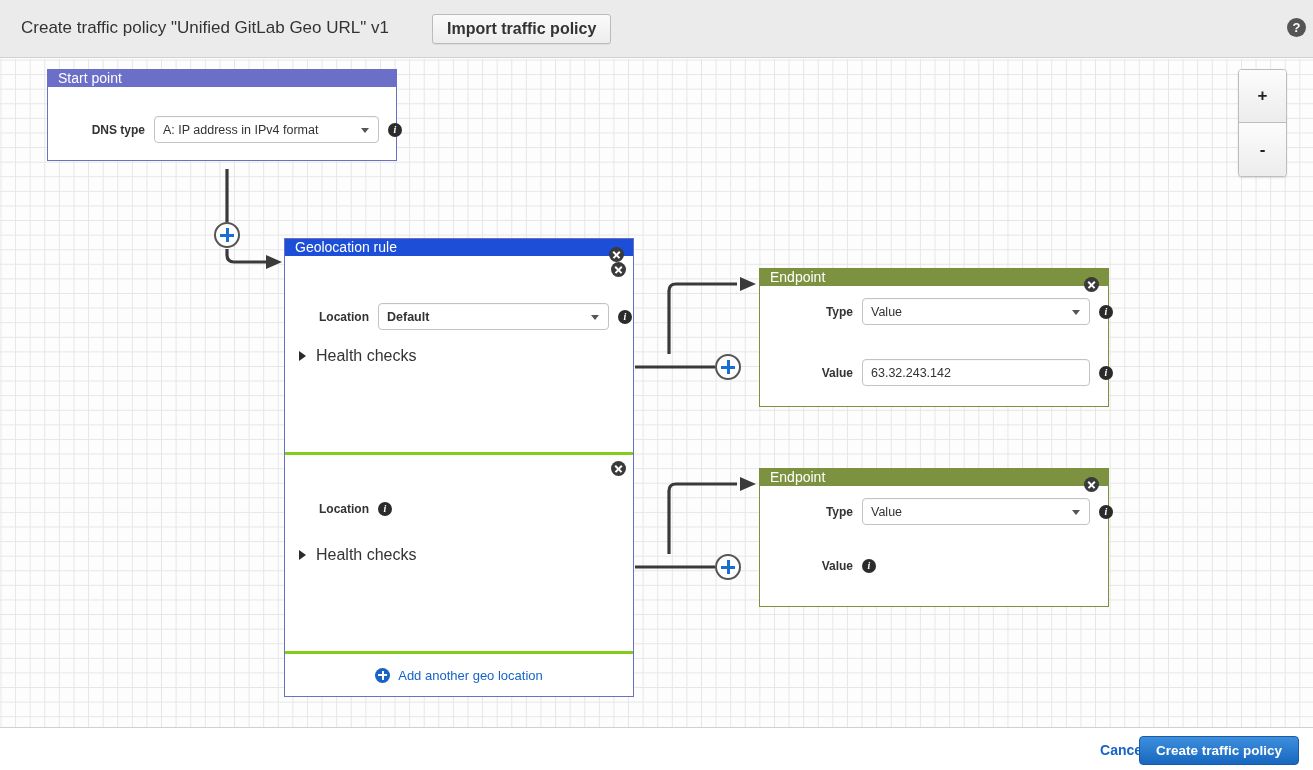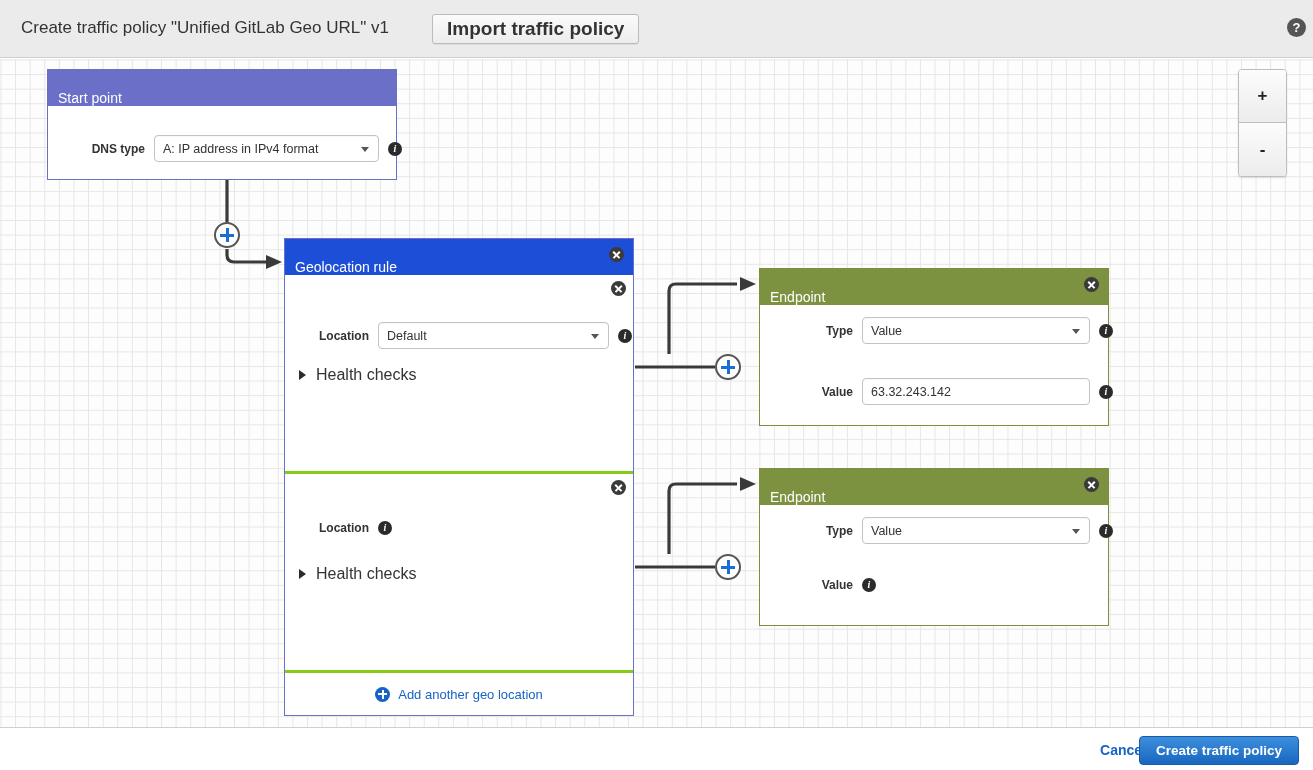--- a/index.html
+++ b/index.html
@@ -20,21 +20,21 @@
   }
   #page-title {
     position: absolute; left: 21px; top: 18px;
     font-size: 17px; color: #333; white-space: nowrap;
   }
   #import-btn {
     position: absolute; left: 432px; top: 14px;
     height: 30px; padding: 0 14px;
     background: linear-gradient(180deg, #fbfbfb 0%, #ededed 100%);
     border: 1px solid #bbb; border-radius: 3px;
-    font-size: 19px; font-weight: bold; color: #333;
+    font-size: 16px; font-weight: bold; color: #333;
     cursor: pointer; line-height: 28px;
     box-shadow: 0 1px 0 rgba(0,0,0,.06);
   }
   #help-icon {
     position: absolute; right: 6px; top: 17px;
     width: 21px; height: 21px; cursor: pointer;
   }
 
   
   #canvas {
@@ -63,22 +63,22 @@
     display: flex; align-items: center; justify-content: center;
     font-size: 17px; font-weight: bold; color: #222;
     background: linear-gradient(180deg, #fcfcfc 0%, #ececec 100%);
     cursor: pointer; user-select: none;
   }
   #zoom-in { border-bottom: 1px solid #bdbdbd; }
 
   
   .node { position: absolute; background: #fff; }
   .node-hdr {
-    height: 36px; color: #fff; font-size: 14px;
-    padding: 0 10px; display: flex; align-items: flex-end;
+    height: 17px; color: #fff; font-size: 14px;
+    padding: 0 10px; display: flex; align-items: flex-start;
     position: relative;
   }
   .node-hdr .ttl { flex: 1; }
 
   
   #start-node {
     left: 47px; top: 10px; width: 350px;
     border: 1px solid #6c6fc6;
   }
   #start-node .node-hdr { background: #6c6fc7; }
@@ -258,21 +258,21 @@
   <div class="node" id="geo-node">
     <div class="node-hdr">
       <span class="ttl">Geolocation rule</span>
       <span class="x-btn x-hdr"></span>
     </div>
 
     <div class="geo-sec">
       <span class="x-btn x-sec"></span>
       <div class="frow" style="left:22px; top:47px; gap:9px;">
         <span class="flabel" style="width:62px;">Location</span>
-        <div class="fctl sel" style="width:231px;">
+        <div class="fctl sel" style="width:231px;font-weight:bold;">
           <span>Default</span>
           <span class="caret"></span>
         </div>
         <span class="info-i">i</span>
       </div>
       <div class="hc-row" style="top:91px;">
         <span class="tri"></span>
         <span class="hc-lbl">Health checks</span>
       </div>
     </div>

